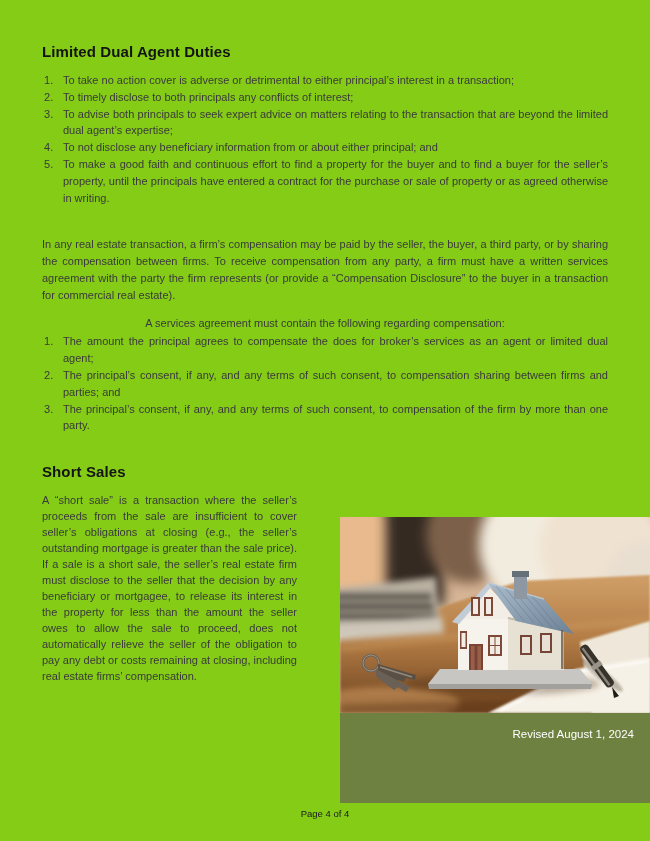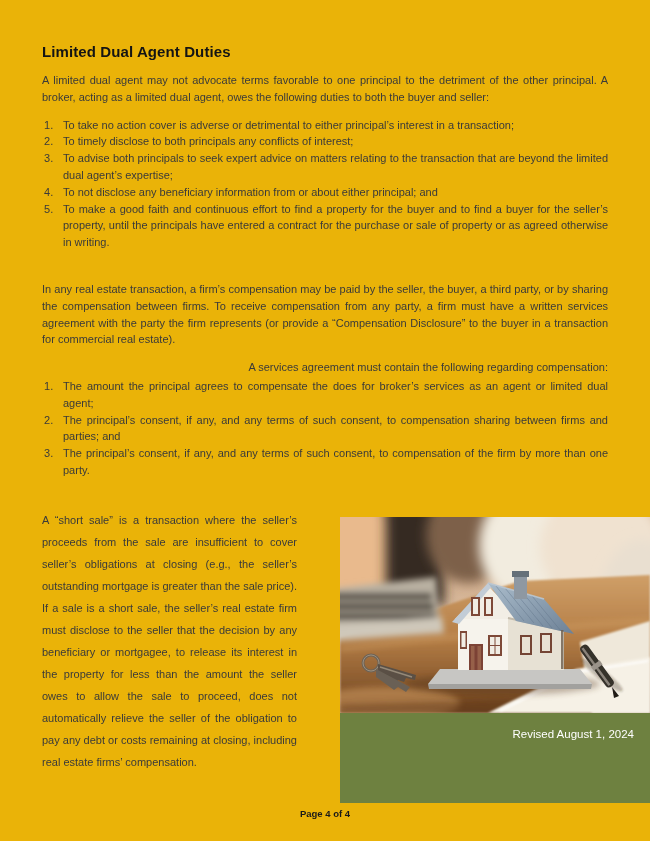--- a/index.html
+++ b/index.html
@@ -1,75 +1,75 @@
 <!DOCTYPE html>
 <html><head>
 <meta charset="utf-8">
 <style>
   html,body{margin:0;padding:0;background:#ffffff;}
   .page{
-    position:relative;width:650px;height:841px;margin:0 auto;background:#eab308;
+    position:relative;width:650px;height:841px;margin:0 auto;background:#84cc16;
     font-family:"Liberation Sans",sans-serif;font-size:11px;line-height:16.8px;
     color:#3a3a3a;overflow:hidden;
   }
   .content{position:absolute;left:42px;top:44px;width:566px;}
   .sec{margin:0 0 30px 0;}
   .sec h2{
     font-size:15px;line-height:16px;font-weight:bold;color:#141414;
     letter-spacing:.1px;margin:0 0 12px 0;
   }
   .sec p{margin:0 0 11px 0;text-align:justify;}
-  .sec p.leadin{margin:0 0 2px 0;text-align:right;}
+  .sec p.leadin{margin:0 0 2px 0;text-align:center;}
   ol.duties{list-style:none;margin:0;padding:0;counter-reset:item;}
   ol.duties li{
     counter-increment:item;position:relative;padding-left:21px;text-align:justify;
   }
   ol.duties li::before{content:counter(item) ".";position:absolute;left:2px;top:0;}
-  .shortsales-body{width:255px;line-height:22px;}
+  .shortsales-body{width:255px;line-height:16px;}
   .figure{position:absolute;top:517px;right:0;width:310px;}
   .figure svg{display:block;}
   .copyright-box{
     background:#6e8140;color:#ffffff;width:310px;height:90px;box-sizing:border-box;
     padding:13px 16px 0 10px;text-align:right;font-size:11.5px;line-height:17.3px;
   }
   .footer{
     position:absolute;left:0;top:808px;width:650px;text-align:center;
-    font-size:9.5px;font-weight:bold;color:#1a1a1a;line-height:12px;
+    font-size:9.5px;font-weight:normal;color:#1a1a1a;line-height:12px;
   }
 </style>
 </head>
 <body>
 
 <div class="page">
 
   <div class="content">
 
     <div class="sec">
       <h2>Limited Dual Agent Duties</h2>
-      <p>A limited dual agent may not advocate terms favorable to one principal to the detriment of the other principal. A broker, acting as a limited dual agent, owes the following duties to both the buyer and seller:</p>
       <ol class="duties">
         <li>To take no action cover is adverse or detrimental to either principal’s interest in a transaction;</li>
         <li>To timely disclose to both principals any conflicts of interest;</li>
         <li>To advise both principals to seek expert advice on matters relating to the transaction that are beyond the limited dual agent’s expertise;</li>
         <li>To not disclose any beneficiary information from or about either principal; and</li>
         <li>To make a good faith and continuous effort to find a property for the buyer and to find a buyer for the seller’s property, until the principals have entered a contract for the purchase or sale of property or as agreed otherwise in writing.</li>
       </ol>
     </div>
 
     <div class="sec">
       <p>In any real estate transaction, a firm’s compensation may be paid by the seller, the buyer, a third party, or by sharing the compensation between firms. To receive compensation from any party, a firm must have a written services agreement with the party the firm represents (or provide a “Compensation Disclosure” to the buyer in a transaction for commercial real estate).</p>
       <p class="leadin">A services agreement must contain the following regarding compensation:</p>
       <ol class="duties">
         <li>The amount the principal agrees to compensate the does for broker’s services as an agent or limited dual agent;</li>
         <li>The principal’s consent, if any, and any terms of such consent, to compensation sharing between firms and parties; and</li>
         <li>The principal’s consent, if any, and any terms of such consent, to compensation of the firm by more than one party.</li>
       </ol>
     </div>
 
     <div class="sec">
+      <h2>Short Sales</h2>
       <p class="shortsales-body">A “short sale” is a transaction where the seller’s proceeds from the sale are insufficient to cover seller’s obligations at closing (e.g., the seller’s outstanding mortgage is greater than the sale price). If a sale is a short sale, the seller’s real estate firm must disclose to the seller that the decision by any beneficiary or mortgagee, to release its interest in the property for less than the amount the seller owes to allow the sale to proceed, does not automatically relieve the seller of the obligation to pay any debt or costs remaining at closing, including real estate firms’ compensation.</p>
     </div>
 
   </div>
 
   <div class="figure">
 
     <svg width="310" height="196" viewBox="0 0 310 196" xmlns="http://www.w3.org/2000/svg">
       <defs>
         <linearGradient id="bg" x1="0" y1="0" x2="0" y2="1">

